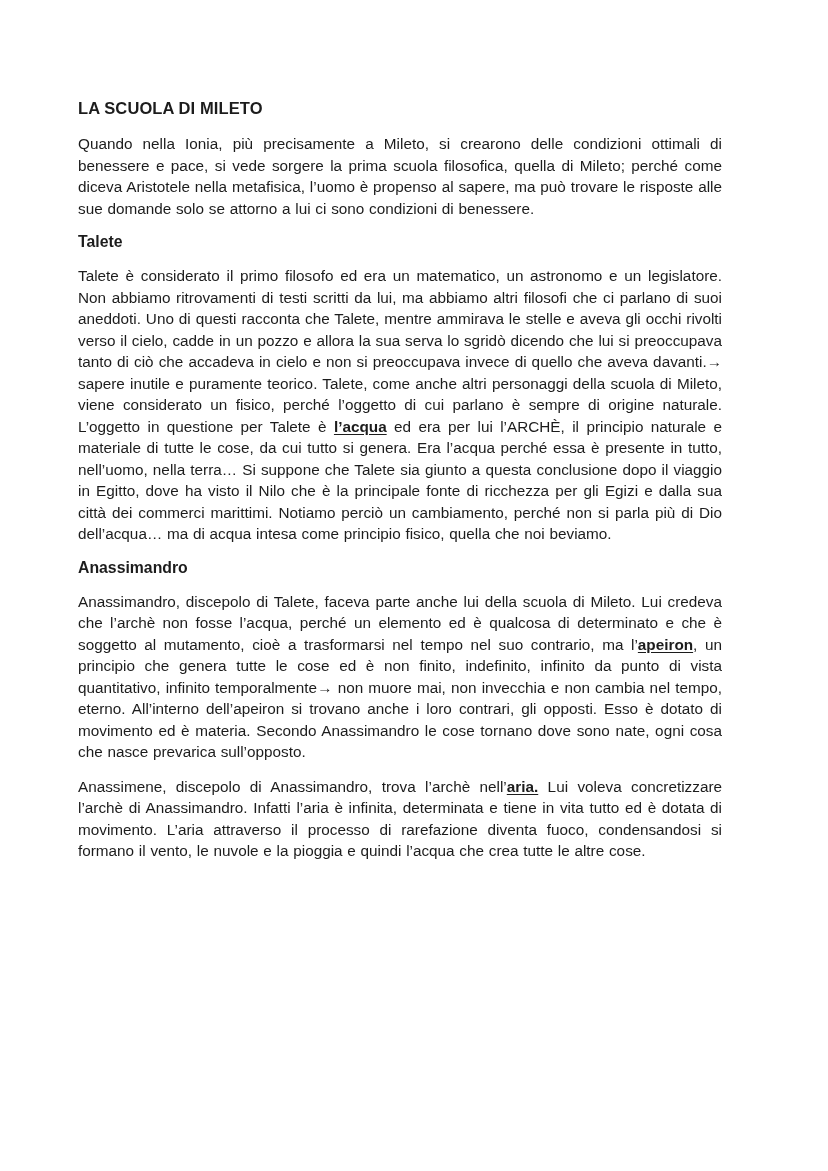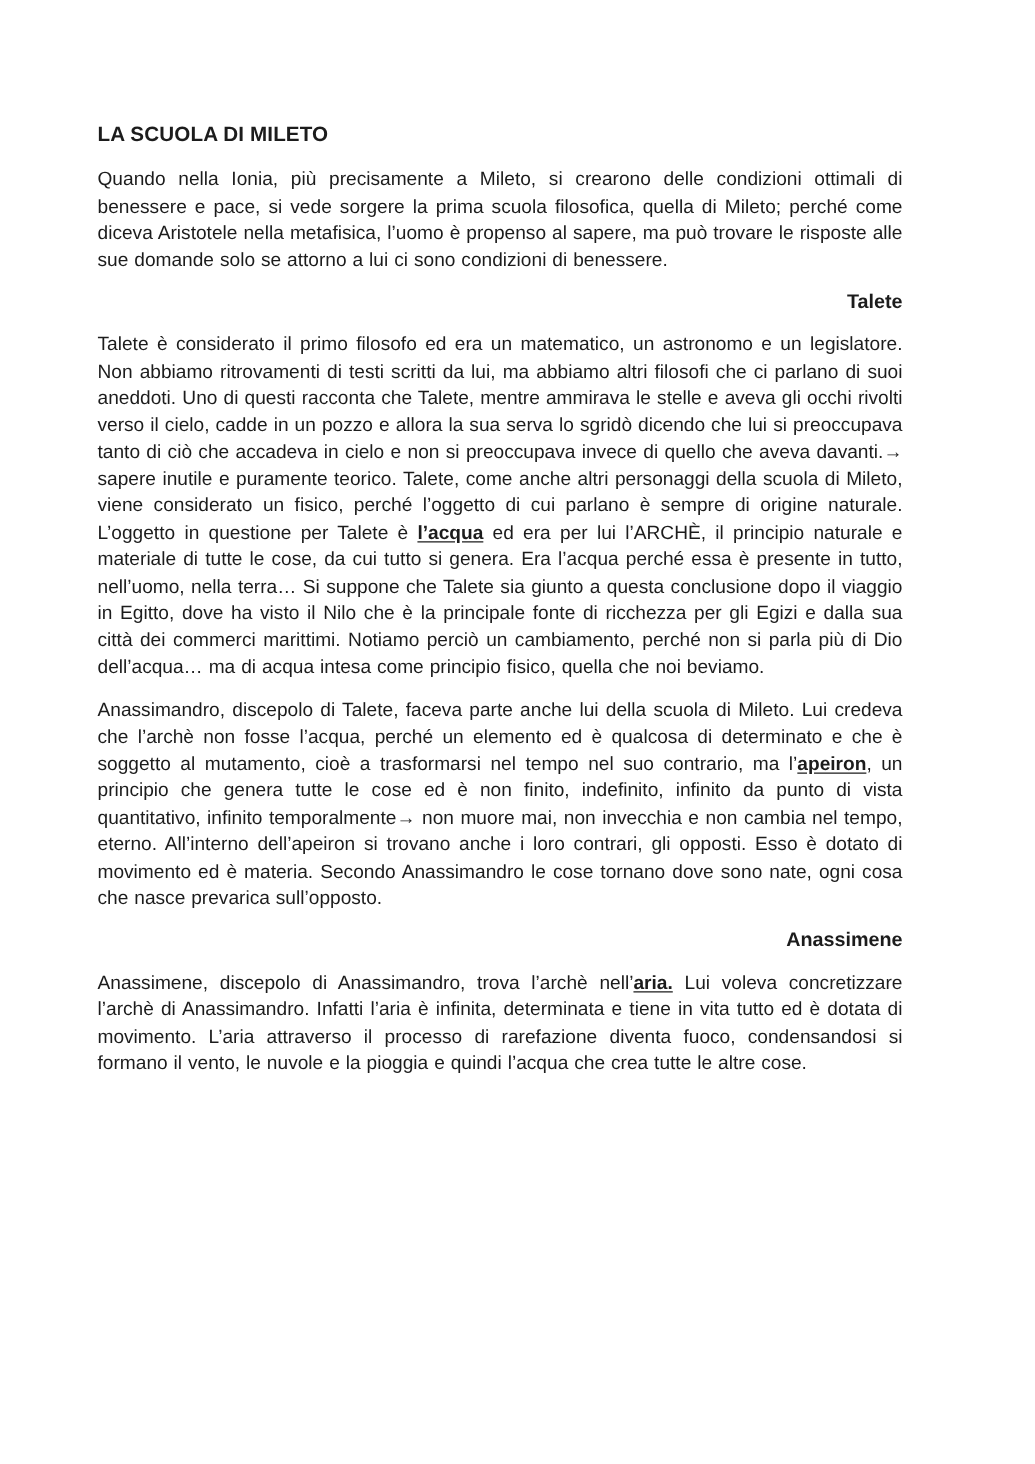--- a/index.html
+++ b/index.html
@@ -24,21 +24,20 @@
     line-height: 19px;
     margin: 0 0 15px 0;
     letter-spacing: 0.1px;
   }
   .section-heading {
     font-family: "Liberation Sans", sans-serif;
     font-size: 15.8px;
     font-weight: bold;
     line-height: 19px;
     margin: 9px 0 14px 0;
-    text-align: right;
   }
   .body-para {
     text-align: justify;
     margin: 0 0 13px 0;
     word-spacing: 0.5px;
   }
   .u { text-decoration: underline; text-underline-offset: 2px; font-weight: bold; }
 </style>
 </head>
 <body>
@@ -48,21 +47,21 @@
   <h1 class="doc-title">LA SCUOLA DI MILETO</h1>
 
   <p class="body-para">Quando nella Ionia, più precisamente a Mileto, si crearono delle condizioni ottimali di benessere e pace, si vede sorgere la prima scuola filosofica, quella di Mileto; perché come diceva Aristotele nella metafisica, l’uomo è propenso al sapere, ma può trovare le risposte alle sue domande solo se attorno a lui ci sono condizioni di benessere.</p>
 
   <section>
     <h2 class="section-heading">Talete</h2>
     <p class="body-para"><span>Talete è considerato il primo filosofo ed era un matematico, un astronomo e un legislatore. Non abbiamo ritrovamenti di testi scritti da lui, ma abbiamo altri filosofi che ci parlano di suoi aneddoti. Uno di questi racconta che Talete, mentre ammirava le stelle e aveva gli occhi rivolti verso il cielo, cadde in un pozzo e allora la sua serva lo sgridò dicendo che lui si preoccupava tanto di ciò che accadeva in cielo e non si preoccupava invece di quello che aveva davanti.→ sapere inutile e puramente teorico. Talete, come anche altri personaggi della scuola di Mileto, viene considerato un fisico, perché l’oggetto di cui parlano è sempre di origine naturale. L’oggetto in questione per Talete è </span><span class="u">l’acqua</span><span> ed era per lui l’ARCHÈ, il principio naturale e materiale di tutte le cose, da cui tutto si genera. Era l’acqua perché essa è presente in tutto, nell’uomo, nella terra… Si suppone che Talete sia giunto a questa conclusione dopo il viaggio in Egitto, dove ha visto il Nilo che è la principale fonte di ricchezza per gli Egizi e dalla sua città dei commerci marittimi. Notiamo perciò un cambiamento, perché non si parla più di Dio dell’acqua… ma di acqua intesa come principio fisico, quella che noi beviamo.</span></p>
   </section>
 
   <section>
+    <h2 class="section-heading">Anassimandro</h2>
     <p class="body-para"><span>Anassimandro, discepolo di Talete, faceva parte anche lui della scuola di Mileto. Lui credeva che l’archè non fosse l’acqua, perché un elemento ed è qualcosa di determinato e che è soggetto al mutamento, cioè a trasformarsi nel tempo nel suo contrario, ma l’</span><span class="u">apeiron</span><span>, un principio che genera tutte le cose ed è non finito, indefinito, infinito da punto di vista quantitativo, infinito temporalmente→ non muore mai, non invecchia e non cambia nel tempo, eterno. All’interno dell’apeiron si trovano anche i loro contrari, gli opposti. Esso è dotato di movimento ed è materia. Secondo Anassimandro le cose tornano dove sono nate, ogni cosa che nasce prevarica sull’opposto.</span></p>
   </section>
 
   <section>
-    <h2 class="section-heading">Anassimene</h2>
     <p class="body-para"><span>Anassimene, discepolo di Anassimandro, trova l’archè nell’</span><span class="u">aria.</span><span> Lui voleva concretizzare l’archè di Anassimandro. Infatti l’aria è infinita, determinata e tiene in vita tutto ed è dotata di movimento. L’aria attraverso il processo di rarefazione diventa fuoco, condensandosi si formano il vento, le nuvole e la pioggia e quindi l’acqua che crea tutte le altre cose.</span></p>
   </section>
 
 </div>
 
 </body></html>

